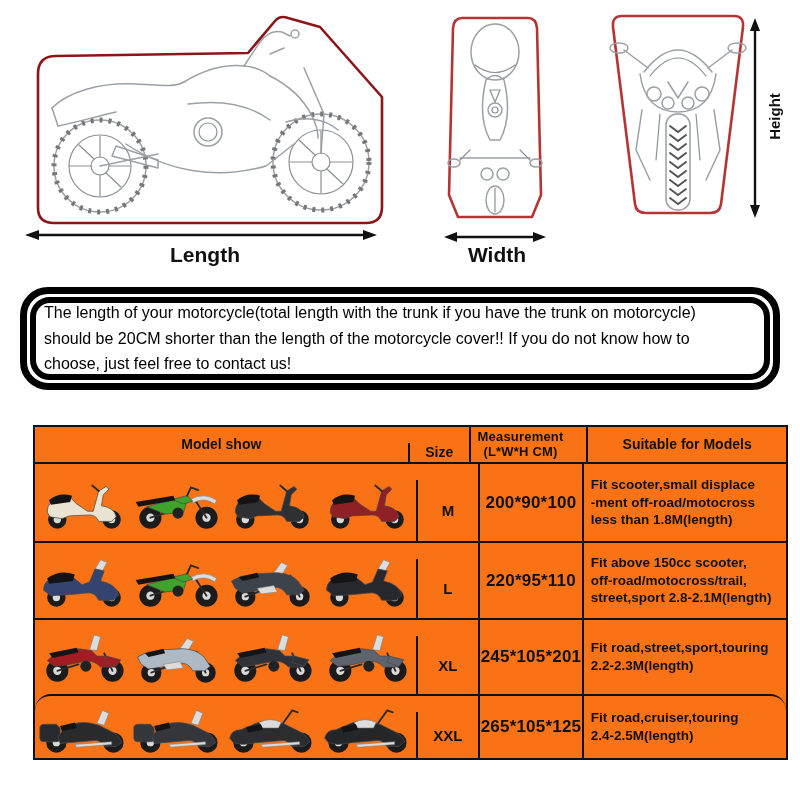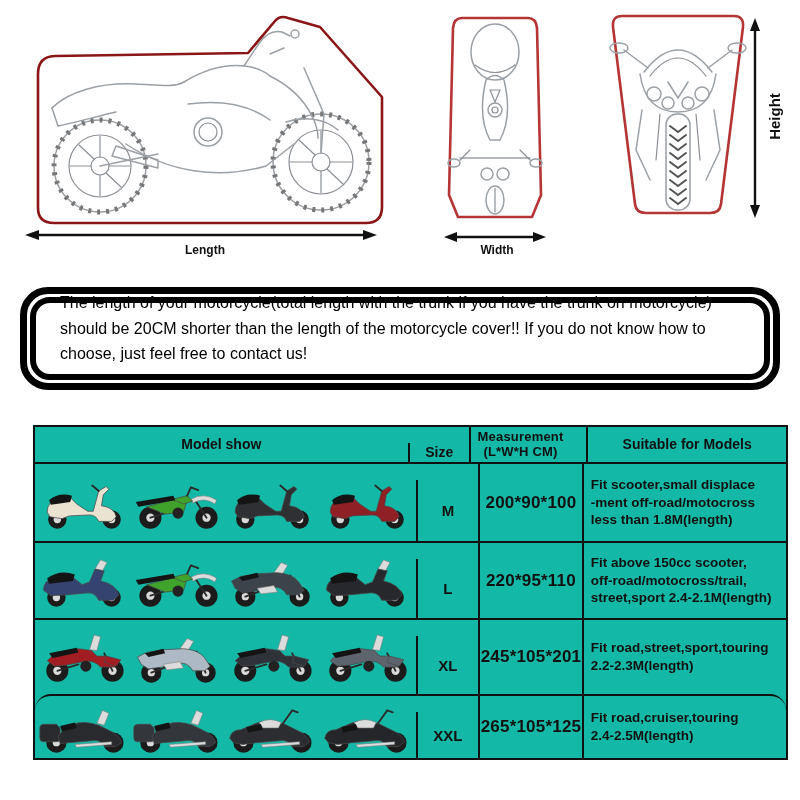--- a/index.html
+++ b/index.html
@@ -2,42 +2,42 @@
 <html><head>
 <meta charset="utf-8">
 <style>
   html,body{margin:0;padding:0;background:#fff;}
   .canvas{position:relative;width:800px;height:800px;background:#fff;overflow:hidden;
           font-family:"Liberation Sans","DejaVu Sans",sans-serif;color:#111;}
   svg{display:block;}
   .abs{position:absolute;}
 
   
-  .dim-label{position:absolute;font-weight:bold;font-size:12px;text-align:center;color:#111;}
+  .dim-label{position:absolute;font-weight:bold;font-size:21px;text-align:center;color:#111;}
   .height-label{position:absolute;left:742px;top:108px;width:64px;text-align:center;
                 font-weight:bold;font-size:15px;transform:rotate(-90deg);}
 
   
   .cover{fill:none;stroke-width:2.6;stroke-linejoin:round;}
   .sk{fill:none;stroke:#9aa0a6;stroke-width:1.5;stroke-linecap:round;stroke-linejoin:round;}
   .sk2{fill:none;stroke:#8b9096;stroke-width:1.2;stroke-linecap:round;}
   .arrow-line{stroke:#111;stroke-width:2.4;}
   .arrow-head{fill:#111;}
 
   
   .notice-outer{position:absolute;left:20px;top:287px;width:760px;height:103px;
                 border:7px solid #000;border-radius:28px;box-sizing:border-box;
                 display:flex;align-items:stretch;}
   .notice-inner{flex:1;margin:3px;border:6px solid #000;border-radius:20px;
-                padding:7px 24px;box-sizing:border-box;display:flex;align-items:flex-end;}
+                padding:7px 8px;box-sizing:border-box;display:flex;align-items:center;}
   .notice-text{font-size:16px;line-height:1.6;white-space:pre-line;color:#000;}
 
   
   .sizetable{position:absolute;left:33px;top:425px;width:755px;border:2px solid #111;
-             box-sizing:border-box;background:#14b8a6;}
+             box-sizing:border-box;background:#f97316;}
   .trow{display:flex;box-sizing:border-box;}
   .trow + .trow{border-top:2px solid #111;}
   .cell{border-left:2px solid #111;box-sizing:border-box;display:flex;
         align-items:center;justify-content:center;overflow:hidden;}
   .cell:first-child{border-left:none;}
   .c-model{width:390px;}
   .c-size{width:64px;font-weight:bold;font-size:15px;margin-top:16px;}
   .c-meas{width:106px;font-weight:bold;font-size:17px;letter-spacing:0.2px;}
   .c-fit{width:209px;justify-content:flex-start;padding:0 4px 0 7px;
          font-weight:bold;font-size:13.5px;line-height:1.3;white-space:pre-line;}
@@ -312,21 +312,21 @@
               <svg viewBox="0 0 100 60" width="92" height="58">
                 <use href="#sym-maxiscooter"></use>
               </svg>
             </div>
           </div>
         </div>
       <div class="cell c-size">L</div>
       <div class="cell c-meas">220*95*110</div>
       <div class="cell c-fit">Fit above 150cc scooter,
 off-road/motocross/trail,
-street,sport 2.4-2.1M(length)</div>
+street,sport 2.8-2.1M(length)</div>
     </div>
 
     <div class="trow r-2">
       <div class="cell c-model">
           <div class="bikes">
             <div class="bike" style="--c: #a11d22;">
               <svg viewBox="0 0 100 60" width="92" height="58">
                 <use href="#sym-adventure"></use>
               </svg>
             </div>

